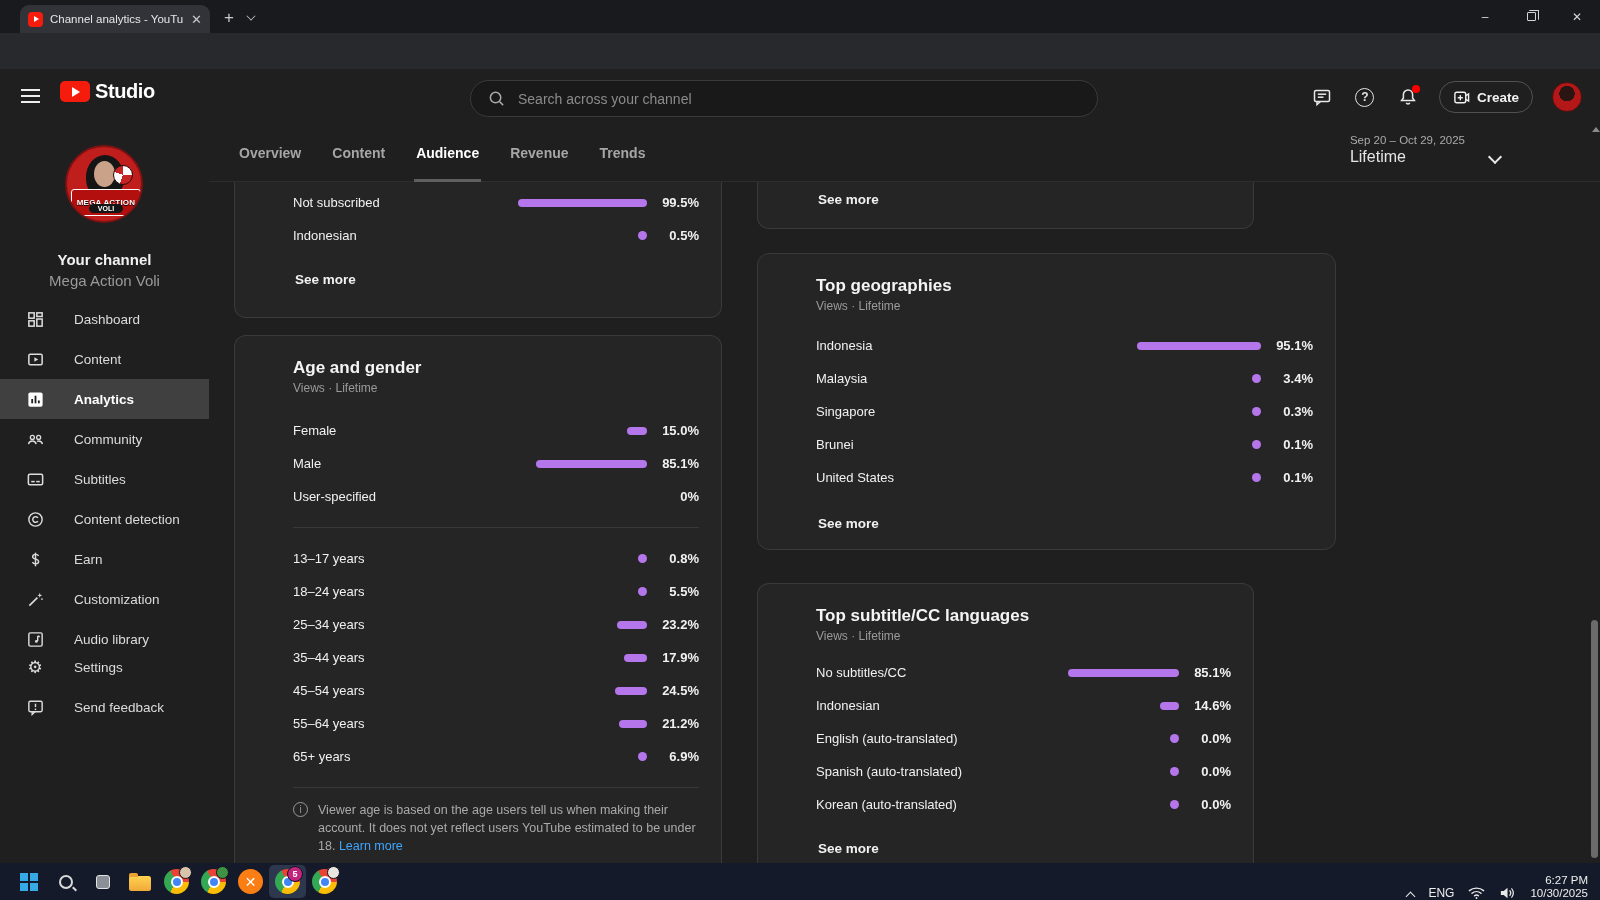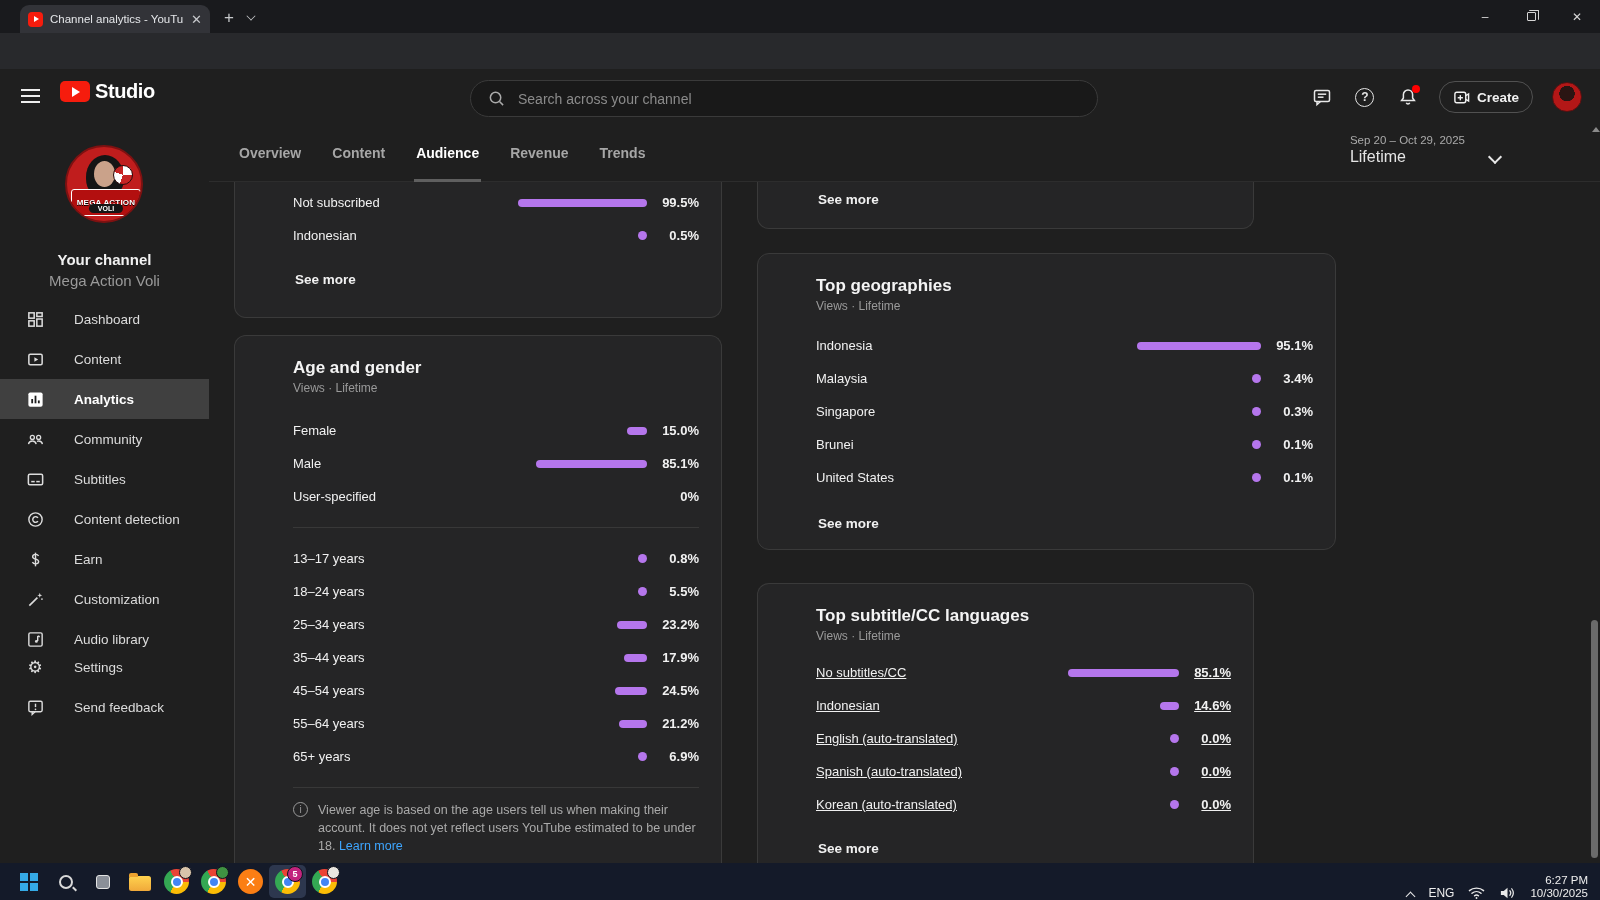--- a/index.html
+++ b/index.html
@@ -489,21 +489,21 @@
           </span>
           <span class="stat-value">0.1%</span>
         </div>
       </div>
     <div class="see-more" style="margin-top:14px;">See more</div>
   </div>
 
   <div class="card cut-bottom" style="left:548px;top:458px;width:497px;height:280px;">
     <div class="card-title">Top subtitle/CC languages</div>
     <div class="card-sub">Views · Lifetime</div>
-    <div style="margin-top:13px;text-decoration:underline;">
+    <div style="margin-top:13px;">
         <div class="stat-row">
           <span class="stat-label">No subtitles/CC</span>
           <span class="bar-zone">
             <span class="bar" style="width: 111px;"></span>
           </span>
           <span class="stat-value">85.1%</span>
         </div>
         <div class="stat-row">
           <span class="stat-label">Indonesian</span>
           <span class="bar-zone">

